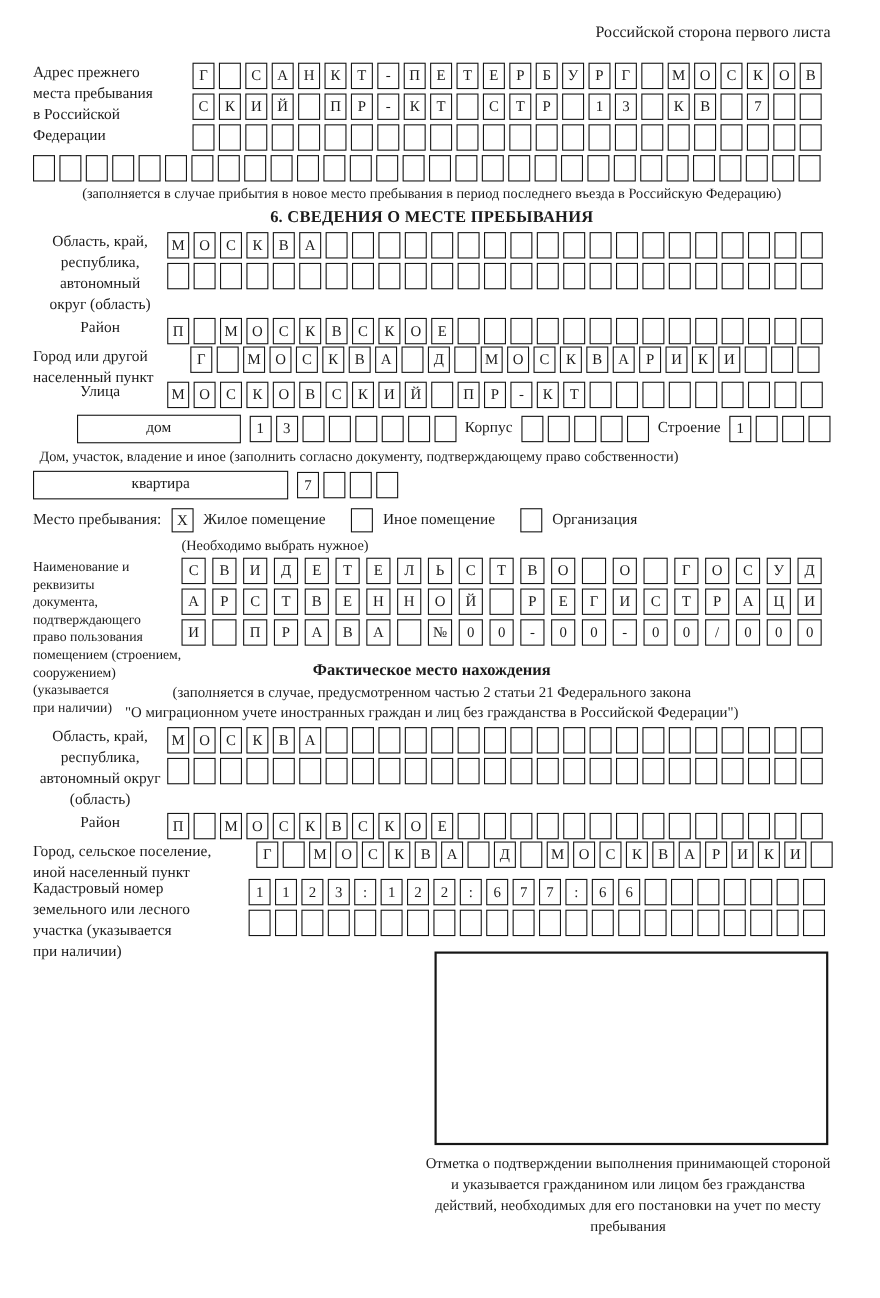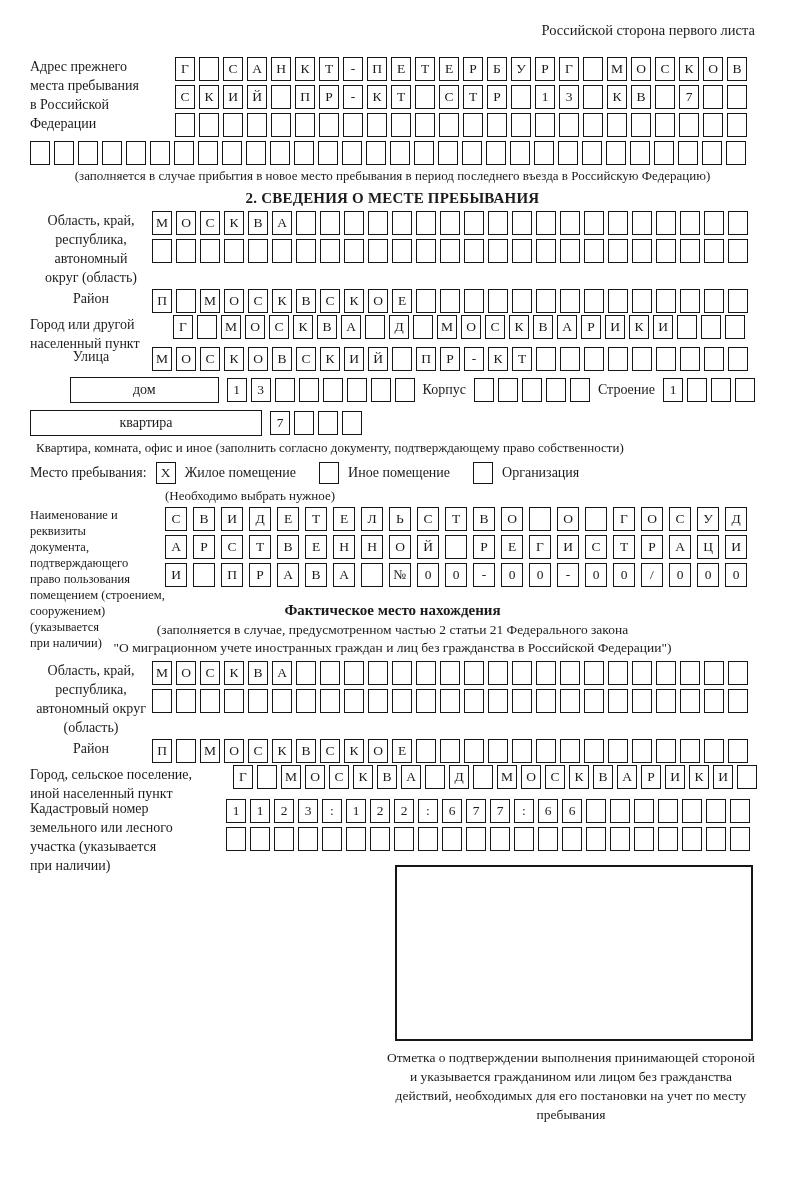--- a/index.html
+++ b/index.html
@@ -163,21 +163,21 @@
       <span class="cell"></span>
       <span class="cell"></span>
       <span class="cell"></span>
       <span class="cell"></span>
       <span class="cell"></span>
       <span class="cell"></span>
       <span class="cell"></span>
     </div>
   <div class="note center">(заполняется в случае прибытия в новое место пребывания в период последнего въезда в Российскую Федерацию)</div>
 
-  <div class="sec-title">2. СВЕДЕНИЯ О МЕСТЕ ПРЕБЫВАНИЯ</div>
+  <div class="sec-title">6. СВЕДЕНИЯ О МЕСТЕ ПРЕБЫВАНИЯ</div>
 
   <div class="fieldrow mt3">
     <div class="label w122">Область, край,
 республика,
 автономный
 округ (область)</div>
     <div class="strips">
       <div class="strip">
           <span class="cell">М</span>
           <span class="cell">О</span>
@@ -349,31 +349,31 @@
         <span class="cell"></span>
       </div>
     <span class="inline-lab">Строение</span>
     <div class="strip">
         <span class="cell">1</span>
         <span class="cell"></span>
         <span class="cell"></span>
         <span class="cell"></span>
       </div>
   </div>
+  <div class="note" style="margin-left:6px;">Дом, участок, владение и иное (заполнить согласно документу, подтверждающему право собственности)</div>
 
   <div class="houserow mt2">
     <div class="fbox" style="width:232px;">квартира</div>
     <div class="strip">
         <span class="cell">7</span>
         <span class="cell"></span>
         <span class="cell"></span>
         <span class="cell"></span>
       </div>
   </div>
-  <div class="note" style="margin-left:6px;">Квартира, комната, офис и иное (заполнить согласно документу, подтверждающему право собственности)</div>
 
   <div class="stayrow">
     <span>Место пребывания:</span>
     <span class="chk">X</span>
     <span>Жилое помещение</span>
     <span class="chk ml14"></span>
     <span>Иное помещение</span>
     <span class="chk ml14"></span>
     <span>Организация</span>
   </div>

